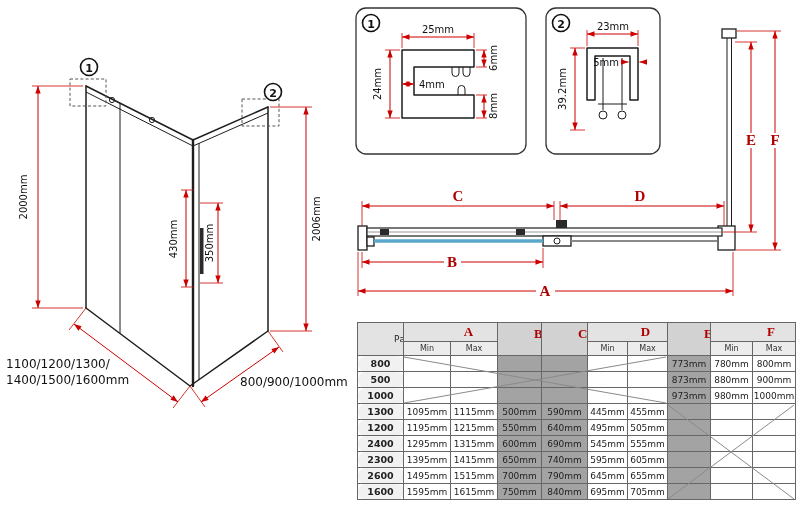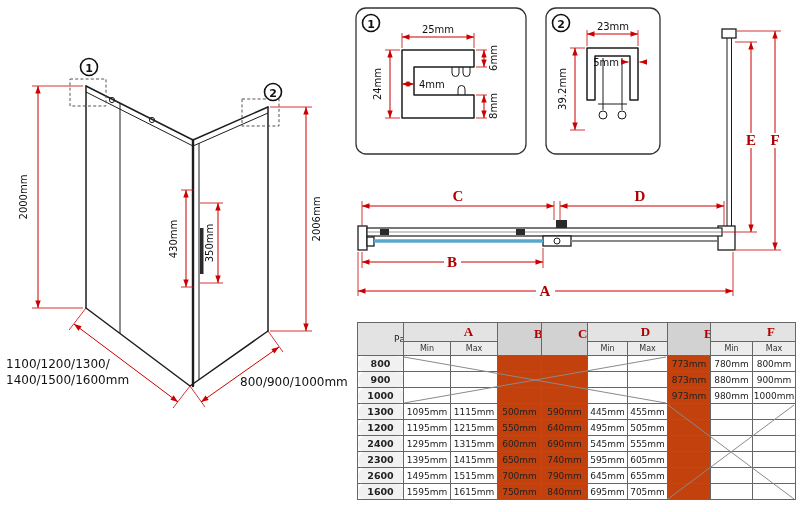--- a/index.html
+++ b/index.html
@@ -40,21 +40,21 @@
   }
   .size-table thead tr.h1 th { height:18px;padding-left:36px; }
   .size-table thead tr.h2 th { height:13px; }
   .size-table tbody td { height:15px; font-size:9px; background:#fff; }
   .size-table th { font-weight:normal; }
   .size-table .letter { font-family:"Liberation Serif", serif; font-weight:bold; font-size:13px; color:#b00000; background:#e3e3e3; }
   .size-table .letter.dark { background:#d2d2d2; vertical-align:top; padding-top:3px; }
   .size-table .mm { font-size:8px; background:#ececec; color:#333;margin-top:40px; }
   .size-table .size-h { font-size:9px; background:#e3e3e3; color:#222; }
   .size-table td.size-col { font-weight:bold; background:#f1f1f1; font-size:9.5px;border-radius:8px; }
-  .size-table td.shade-col { background:#c2410c; }
+  .size-table td.shade-col { background:#a3a3a3; }
   .overlay { pointer-events:none; z-index:5; }
 </style>
 </head>
 <body>
 
 <div class="stage">
 
   <svg style="left:0;top:0" width="355" height="512" viewBox="0 0 355 512">
     <defs>
       <marker id="aE" markerWidth="9" markerHeight="7" refX="8" refY="3" orient="auto" markerUnits="userSpaceOnUse">
@@ -298,21 +298,21 @@
           <td></td>
           <td class="shade-col"></td>
           <td class="shade-col"></td>
           <td></td>
           <td></td>
           <td class="shade-col">773mm</td>
           <td>780mm</td>
           <td>800mm</td>
         </tr>
         <tr>
-          <td class="size-col">900</td>
+          <td class="size-col">500</td>
           <td></td>
           <td></td>
           <td class="shade-col"></td>
           <td class="shade-col"></td>
           <td></td>
           <td></td>
           <td class="shade-col">873mm</td>
           <td>880mm</td>
           <td>900mm</td>
         </tr>

